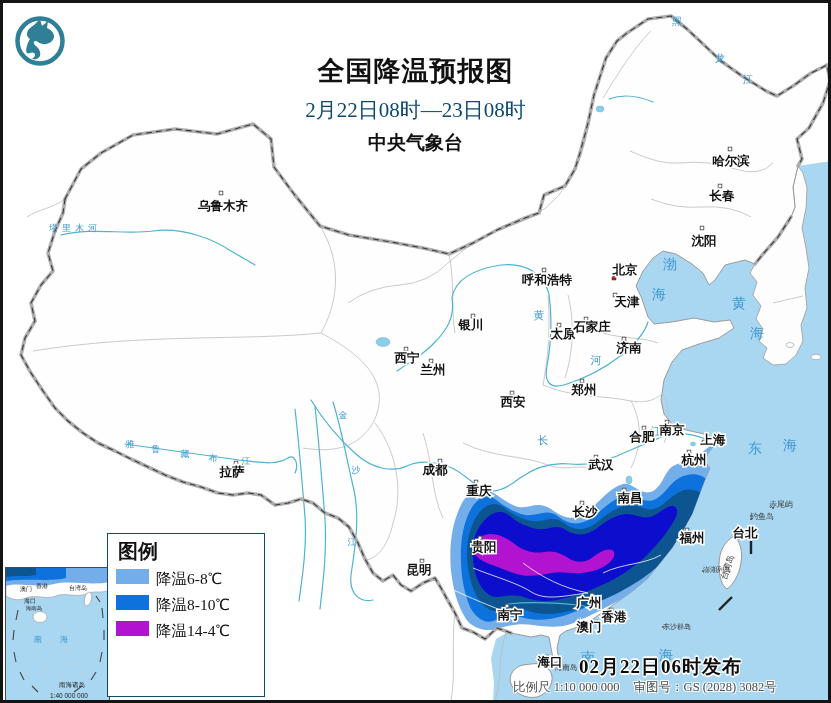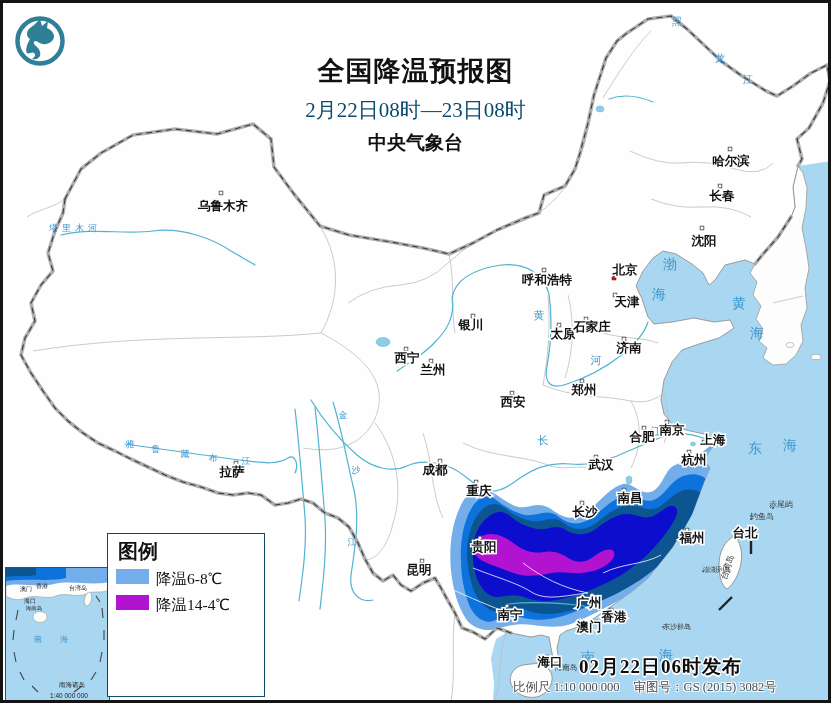--- a/index.html
+++ b/index.html
@@ -272,20 +272,24 @@
   </div>
 
   <div class="legend">
     <div class="legend-title">图例</div>
     <div id="legend-rows">
         <div class="legend-row">
           <div class="legend-swatch" style="background: rgb(115, 174, 235);"></div>
           <div class="legend-label">降温6-8℃</div>
         </div>
         <div class="legend-row">
+          <div class="legend-swatch" style="background: rgb(14, 114, 221);"></div>
+          <div class="legend-label">降温8-10℃</div>
+        </div>
+        <div class="legend-row">
           <div class="legend-swatch" style="background: rgb(177, 19, 208);"></div>
           <div class="legend-label">降温14-4℃</div>
         </div>
       </div>
   </div>
 
   <div class="inset">
     <svg width="103" height="136" viewBox="0 0 103 136">
       <rect x="0" y="0" width="103" height="136" fill="#A9D6F0"></rect>
       <path fill="#FDFDFD" stroke="#9a9a9a" stroke-width="0.6" d="M0,0 L103,0 L103,22 C95,26 88,22 80,26 C70,30 60,24 50,28 C40,32 30,26 20,30 C10,34 4,30 0,28 Z"></path>
@@ -326,16 +330,16 @@
           <text x="32" y="74" font-size="8" fill="#3E96CE" text-anchor="middle" font-family="&quot;Liberation Sans&quot;,sans-serif">南</text>
           <text x="58" y="74" font-size="8" fill="#3E96CE" text-anchor="middle" font-family="&quot;Liberation Sans&quot;,sans-serif">海</text>
           <text x="66" y="119" font-size="6.5" fill="#222" text-anchor="middle" font-family="&quot;Liberation Sans&quot;,sans-serif">南海诸岛</text>
           <text x="63" y="130" font-size="6.5" fill="#222" text-anchor="middle" font-family="&quot;Liberation Sans&quot;,sans-serif">1:40 000 000</text>
         </g>
     </svg>
   </div>
 
   <div class="footer-publish">02月22日06时发布</div>
   <div class="footer-scale">
-    <span>比例尺 1:10 000 000</span><span>审图号：GS (2015) 3082号</span>
+    <span>比例尺 1:10 000 000</span><span>审图号：GS (2028) 3082号</span>
   </div>
 
 </div>
 
 </body></html>

